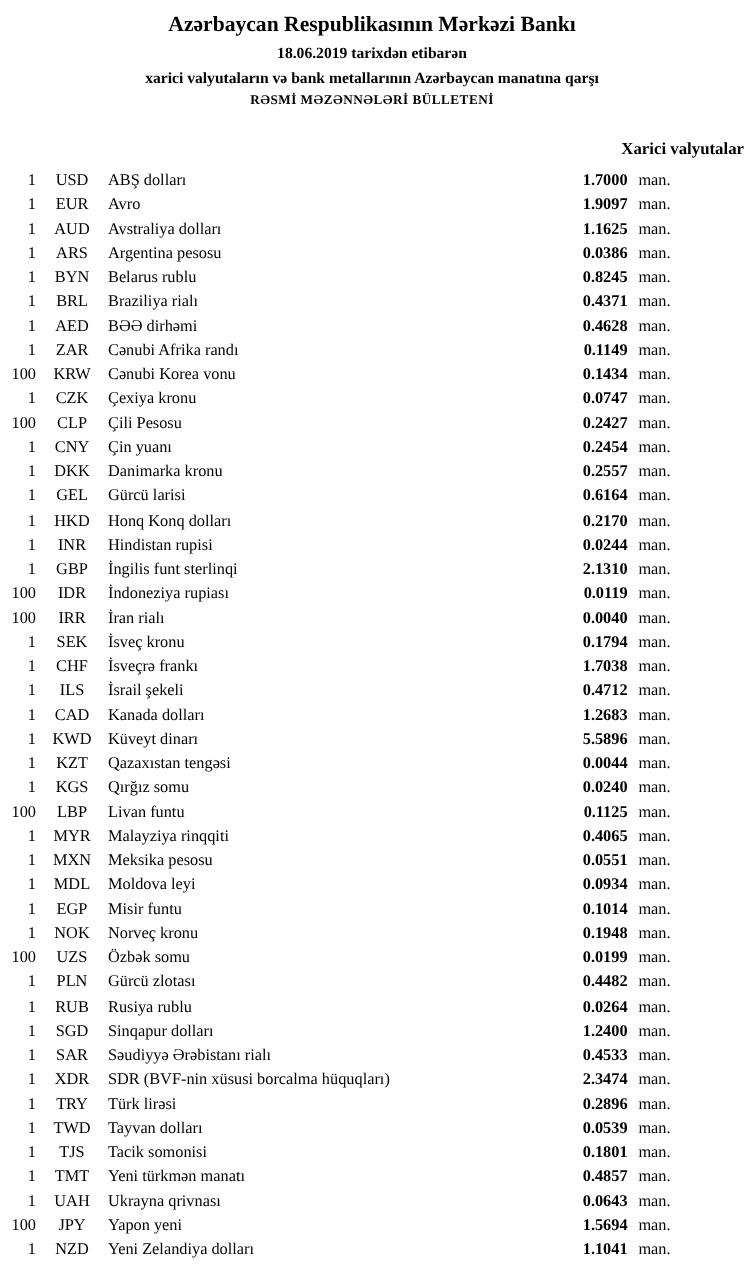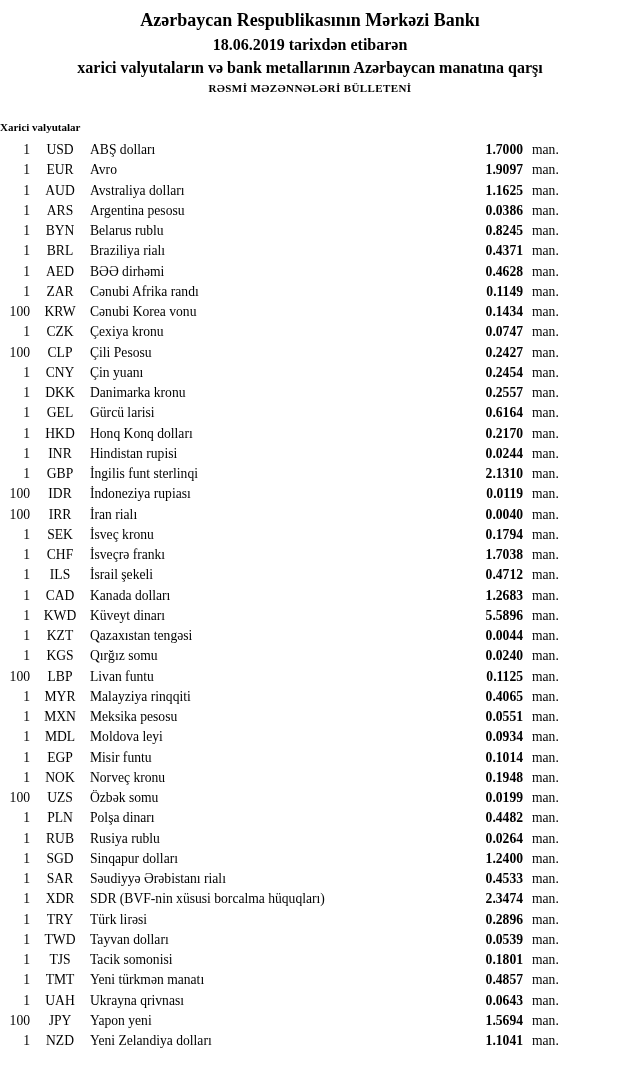--- a/index.html
+++ b/index.html
@@ -16,34 +16,34 @@
     height: 1033px;
     padding-top: 6px;
   }
   .header { text-align: center; }
   .title {
     font-size: 18px;
     font-weight: bold;
     margin-top: 4px;
   }
   .sub {
-    font-size: 16px;
+    font-size: 13px;
     font-weight: bold;
     margin-top: 5px;
   }
   .bulletin {
     font-size: 11px;
     font-weight: bold;
     margin-top: 5px;
     letter-spacing: 0.4px;
   }
   .section-title {
-    text-align: left;
+    text-align: right;
     font-weight: bold;
-    font-size: 11px;
+    font-size: 14px;
     margin-top: 27px;
   }
   .rows { margin-top: 7px; }
   .row {
     display: flex;
     align-items: baseline;
     height: 20.25px;
     line-height: 20.25px;
     font-size: 13.6px;
     padding-right: 52px;
@@ -318,21 +318,21 @@
       <div class="row">
         <span class="qty">100</span>
         <span class="code">UZS</span>
         <span class="name">Özbək somu</span>
         <span class="rate">0.0199</span>
         <span class="unit">man.</span>
       </div>
       <div class="row">
         <span class="qty">1</span>
         <span class="code">PLN</span>
-        <span class="name">Polşa dinarı</span>
+        <span class="name">Gürcü zlotası</span>
         <span class="rate">0.4482</span>
         <span class="unit">man.</span>
       </div>
       <div class="row">
         <span class="qty">1</span>
         <span class="code">RUB</span>
         <span class="name">Rusiya rublu</span>
         <span class="rate">0.0264</span>
         <span class="unit">man.</span>
       </div>

